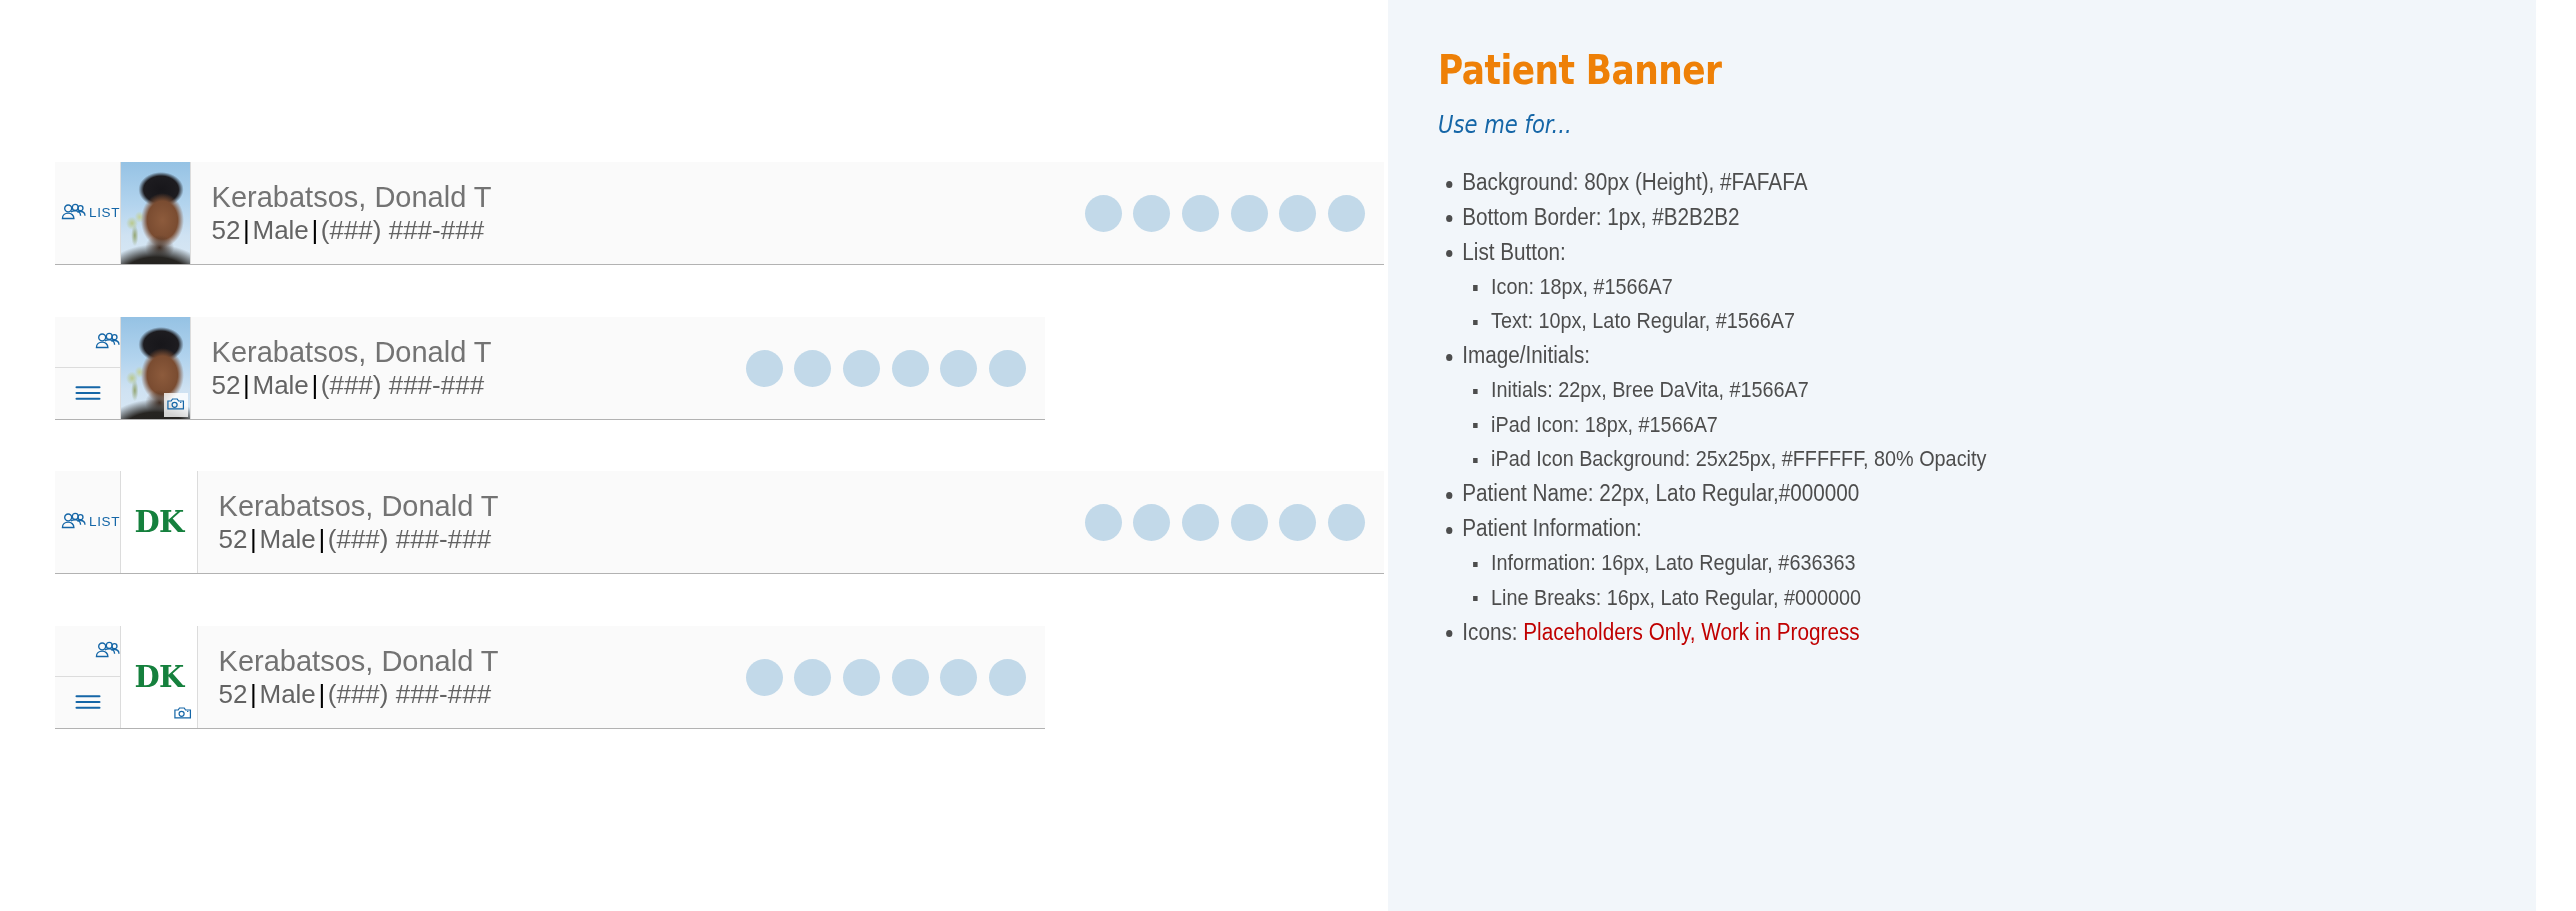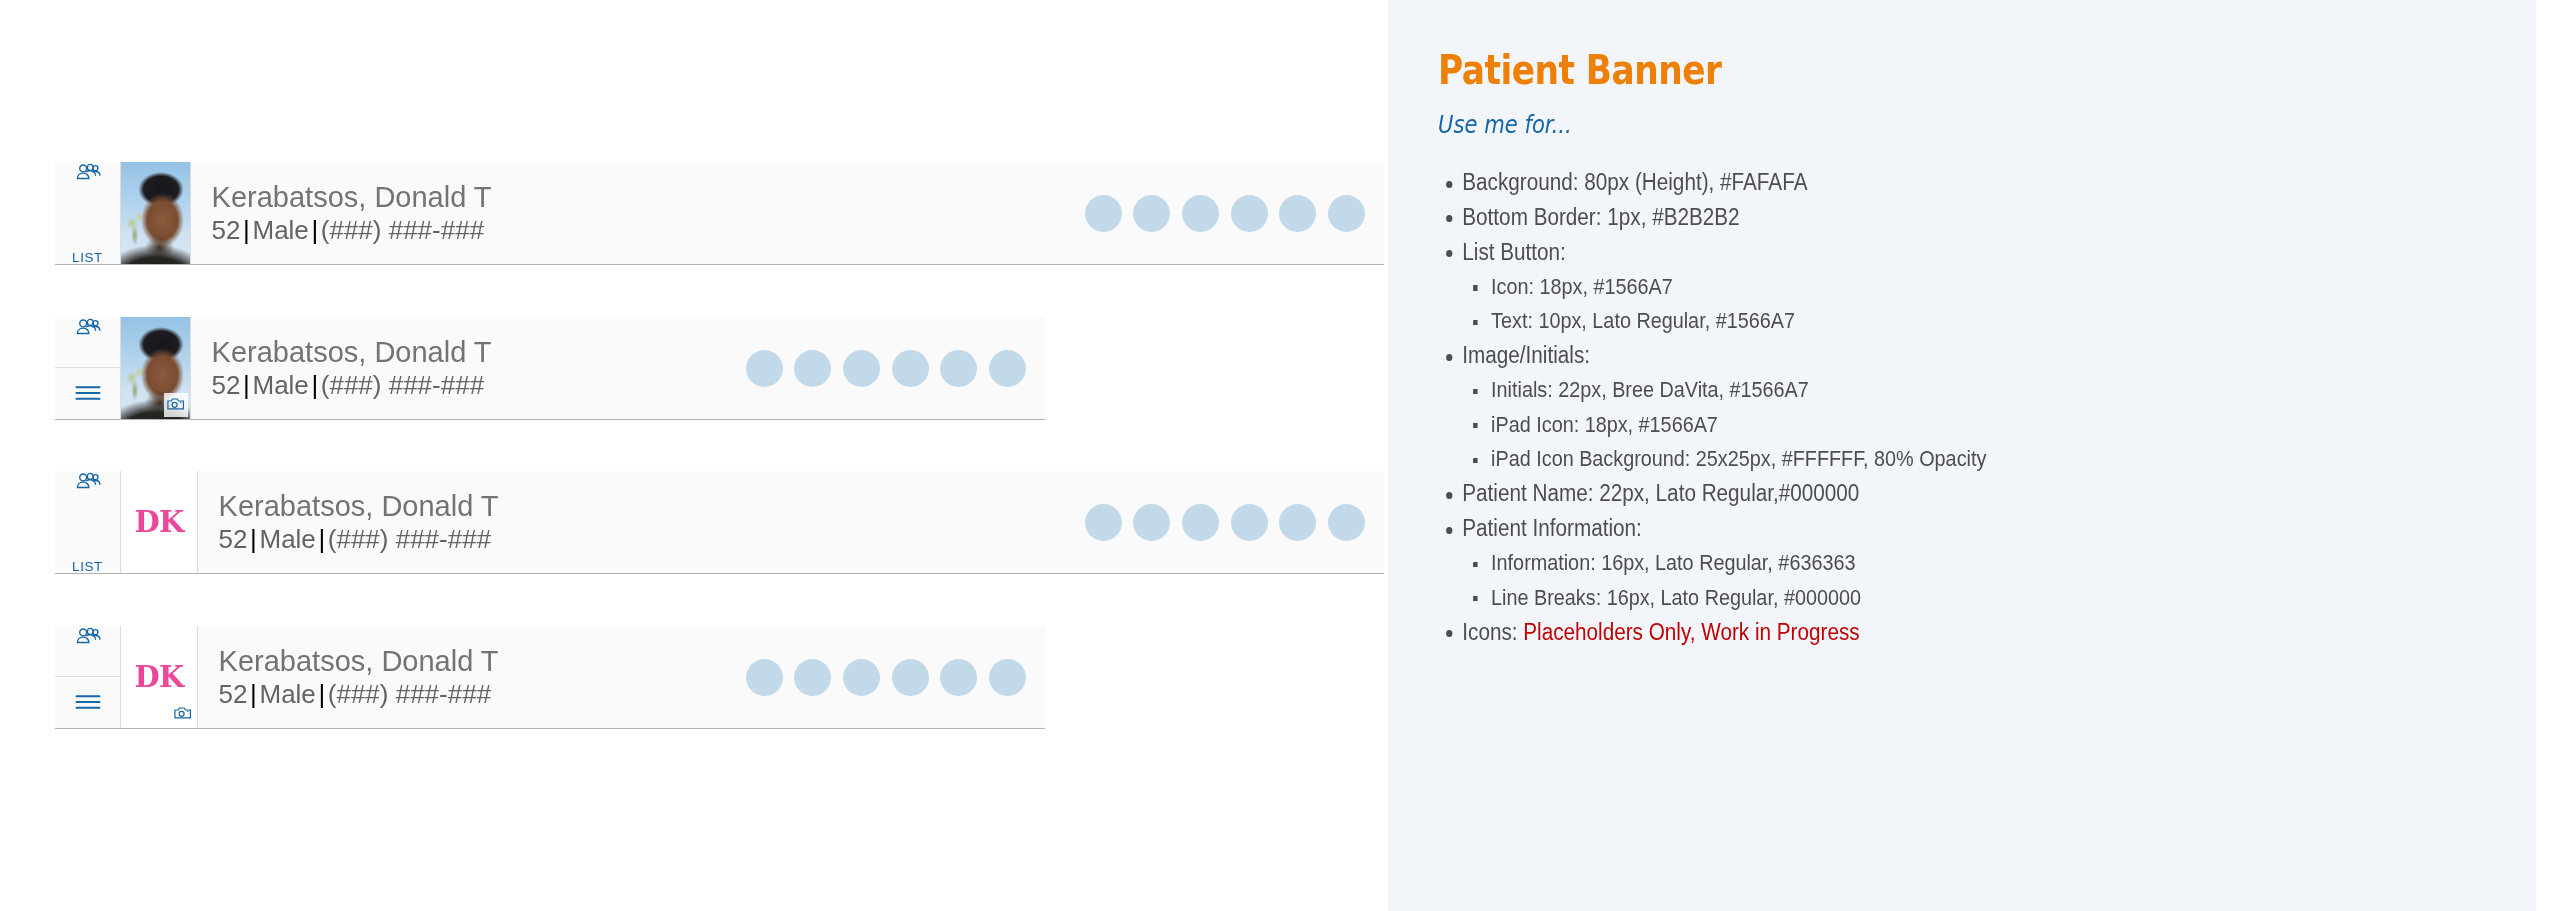--- a/index.html
+++ b/index.html
@@ -47,23 +47,22 @@
     width: 66px;
     flex: 0 0 66px;
     border-right: 1.3px solid #DCDCDC;
     display: flex;
     flex-direction: column;
   }
 
   .list-btn {
     flex: 1 1 auto;
     display: flex;
-    flex-direction: column;
-    align-items: center;
-    justify-content: space-between;
+    align-items: center;
+    justify-content: flex-end;
     gap: 2.6px;
   }
   .btn-col.split .list-btn {
     flex: 0 0 50%;
     border-bottom: 1.3px solid #DCDCDC;
   }
   .menu-btn {
     flex: 0 0 50%;
     display: flex;
     align-items: center;
@@ -95,21 +94,21 @@
     background: #FFFFFF;
     display: flex;
     align-items: center;
     justify-content: center;
   }
 
   .initials {
     font-family: "DejaVu Serif", serif;
     font-weight: bold;
     font-size: 29px;
-    color: #ec4899;
+    color: #15803d;
     letter-spacing: -0.6px;
     line-height: 1;
   }
 
   
   .photo {
     position: absolute;
     inset: 0;
     background:
       

